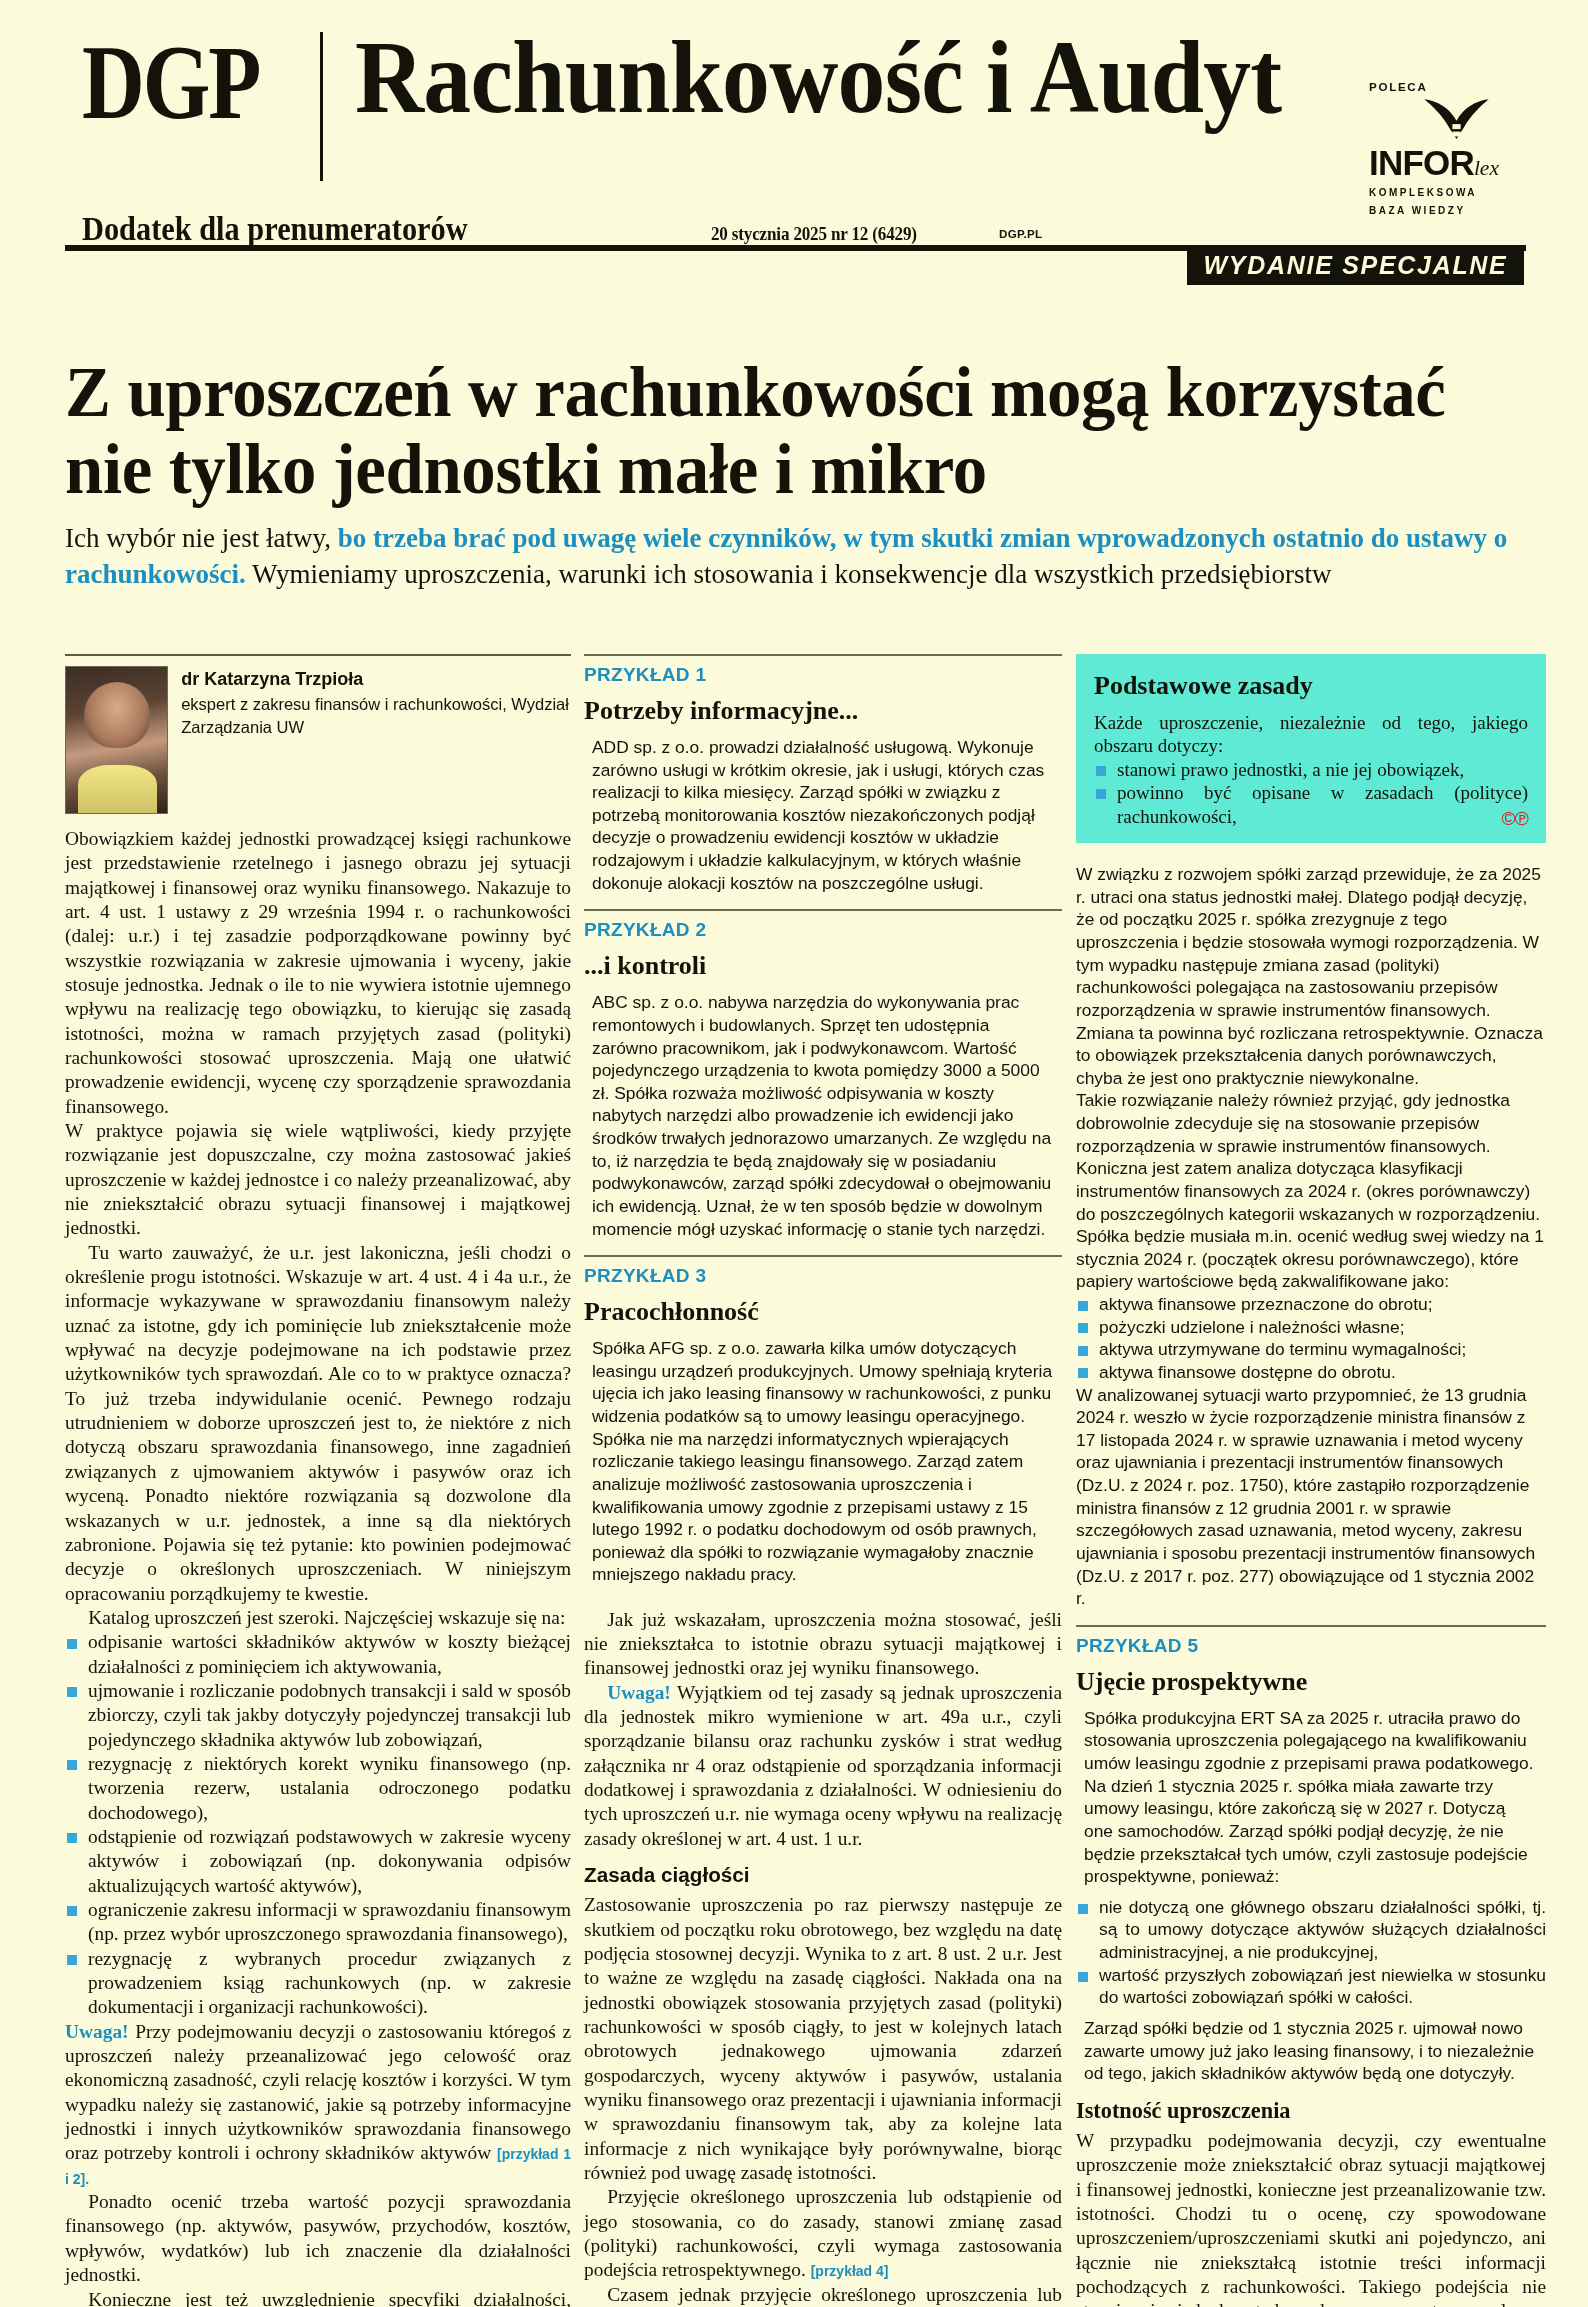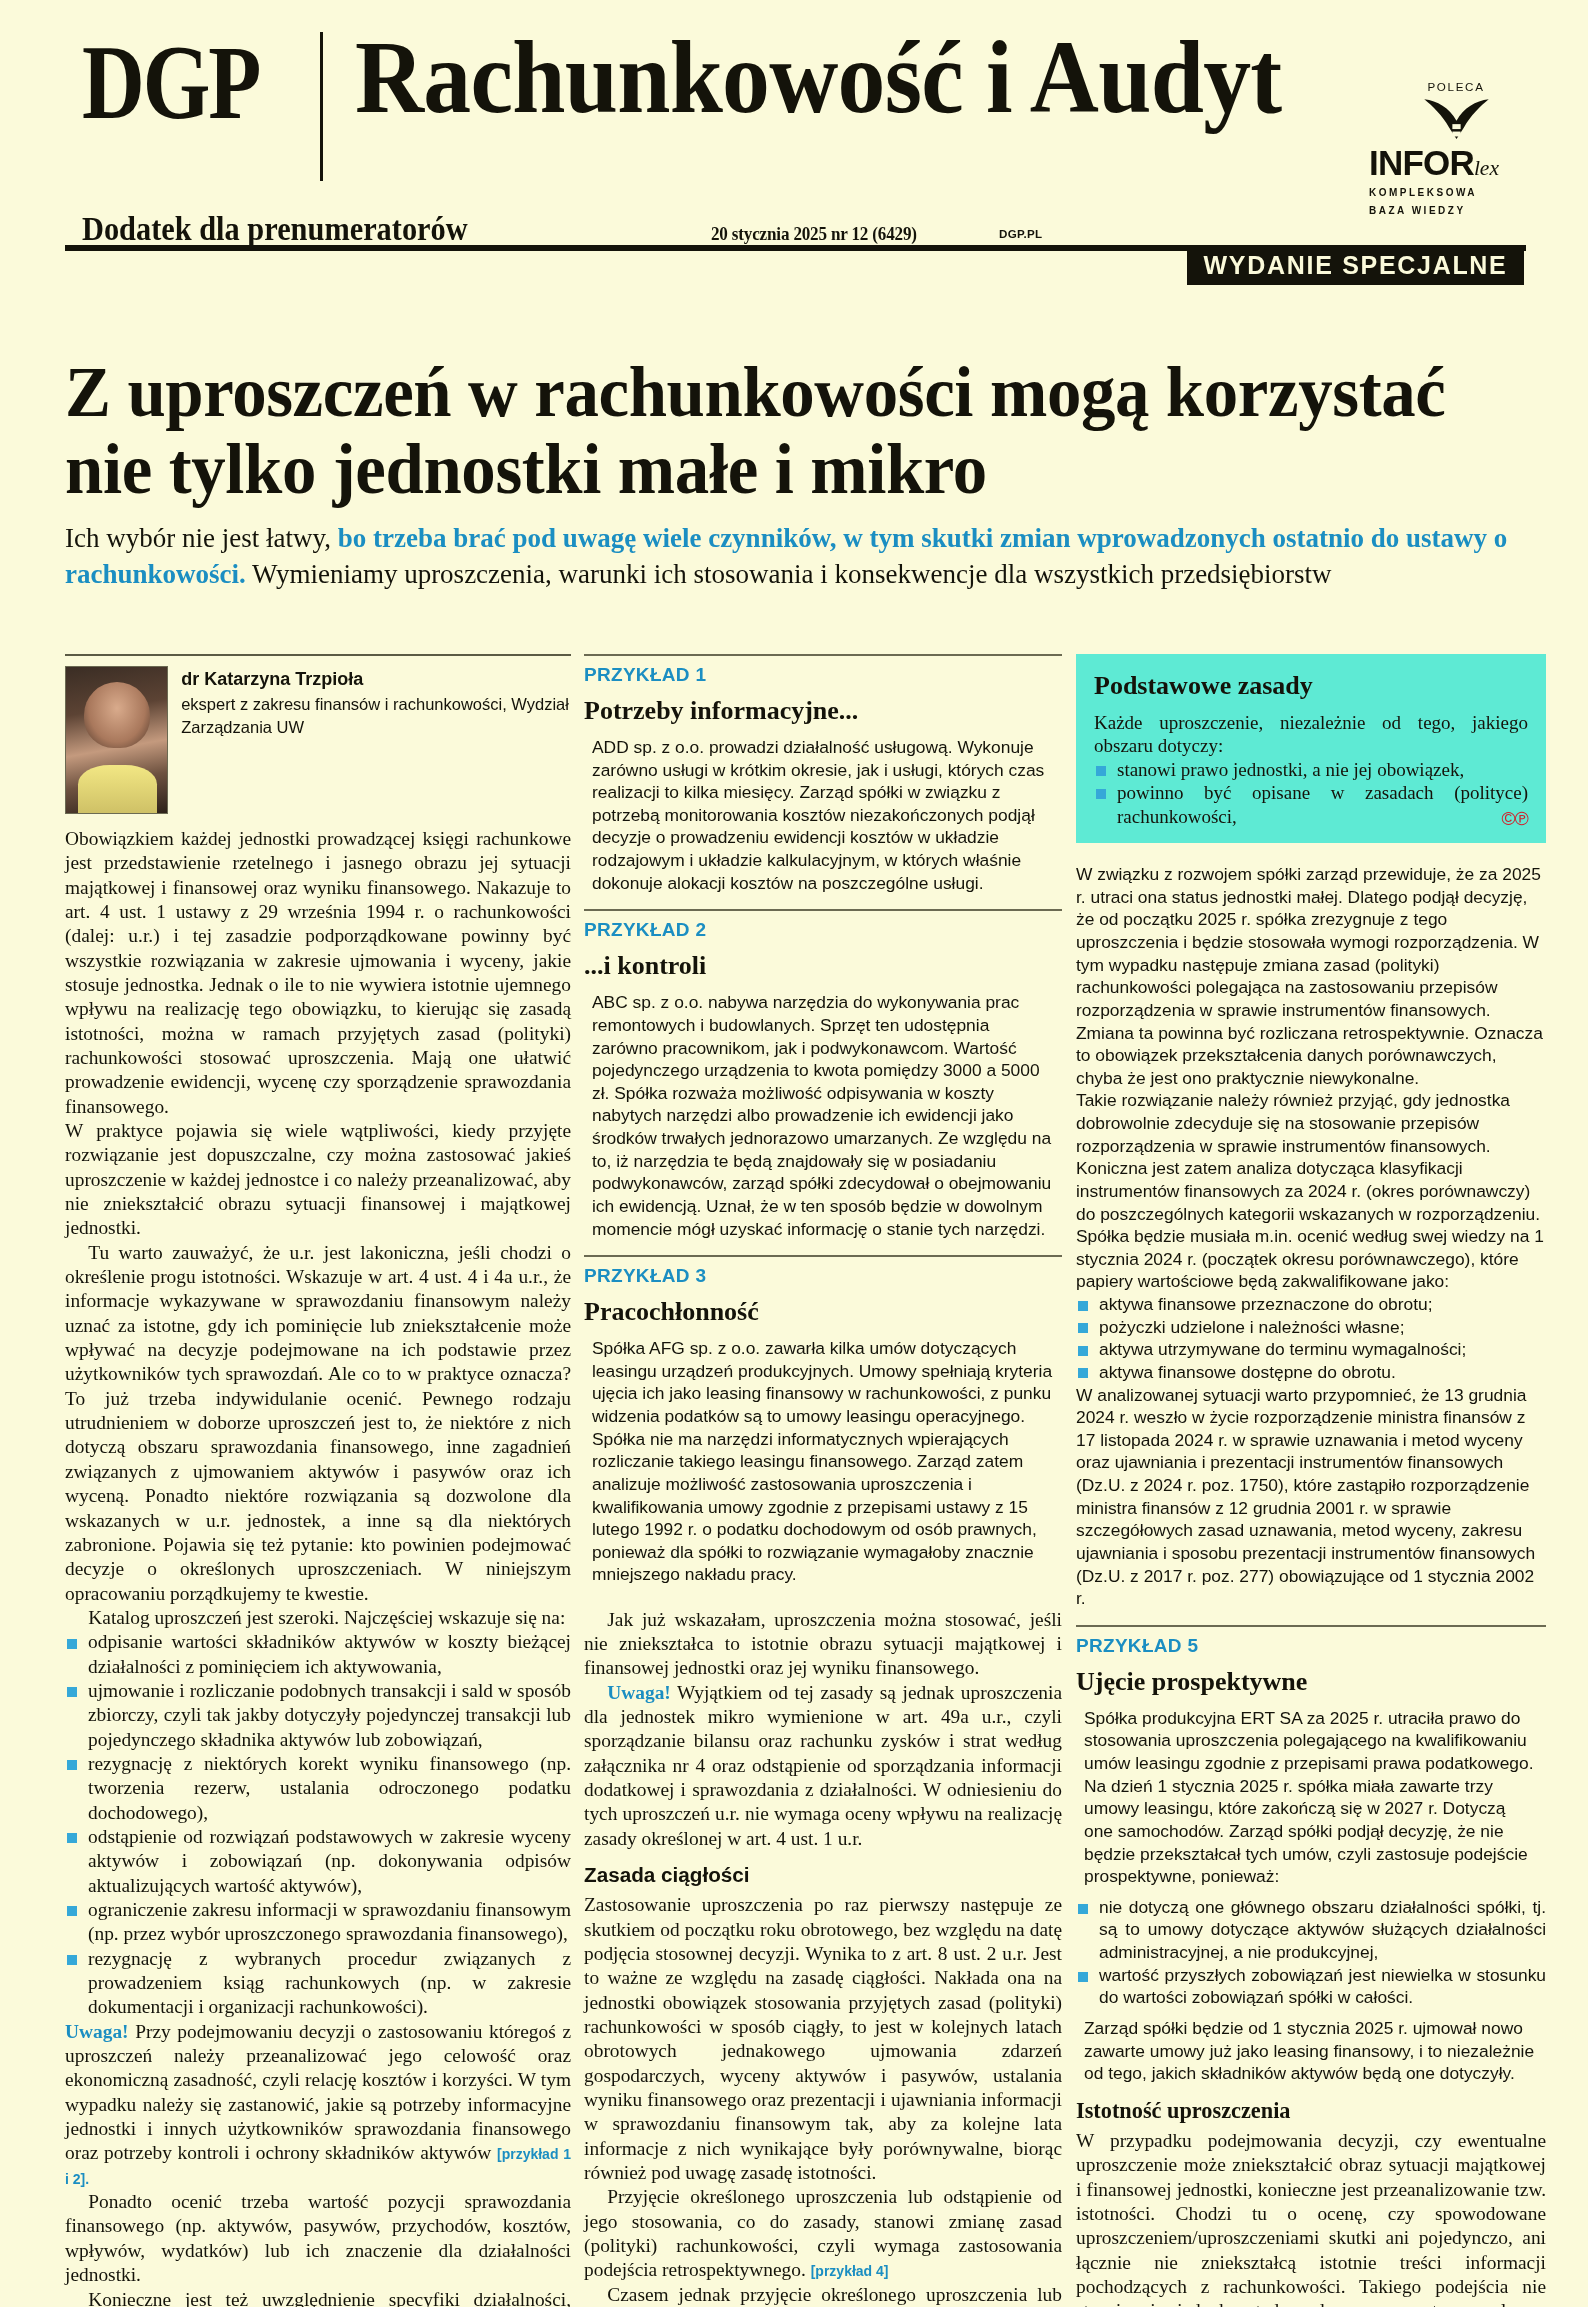--- a/index.html
+++ b/index.html
@@ -95,24 +95,24 @@
 
   
   .infor {
     position: absolute;
     right: 0; top: 58px;
     width: 174px;
     text-align: left;
   }
   .infor-poleca {
     font-family: "Liberation Sans", sans-serif;
-    font-weight: 400;
+    font-weight: 700;
     font-size: 11.6px;
     letter-spacing: 1.7px;
-    text-align: center;
+    text-align: left;
     color: #14130a;
     margin-bottom: 3.3px;
   }
   .infor-mark {
     width: 100%;
     display: flex;
     justify-content: center;
     margin-bottom: 1.7px;
   }
   .infor-word {
@@ -150,20 +150,21 @@
     position: absolute;
     right: 65px;
     background: #14130a;
     color: #fbfada;
     font-family: "Liberation Sans", sans-serif;
     font-weight: 700;
     font-size: 25px;
     letter-spacing: 1.7px;
     padding: 5px 16.5px 6.6px 16.5px;
     line-height: 1;
+    font-style: italic;
   }
 
   
   .headline {
     position: absolute;
     left: 65px; top: 306px;
     width: 1481px;
     font-family: "Liberation Serif", serif;
     font-weight: 700;
     font-size: 71px;

